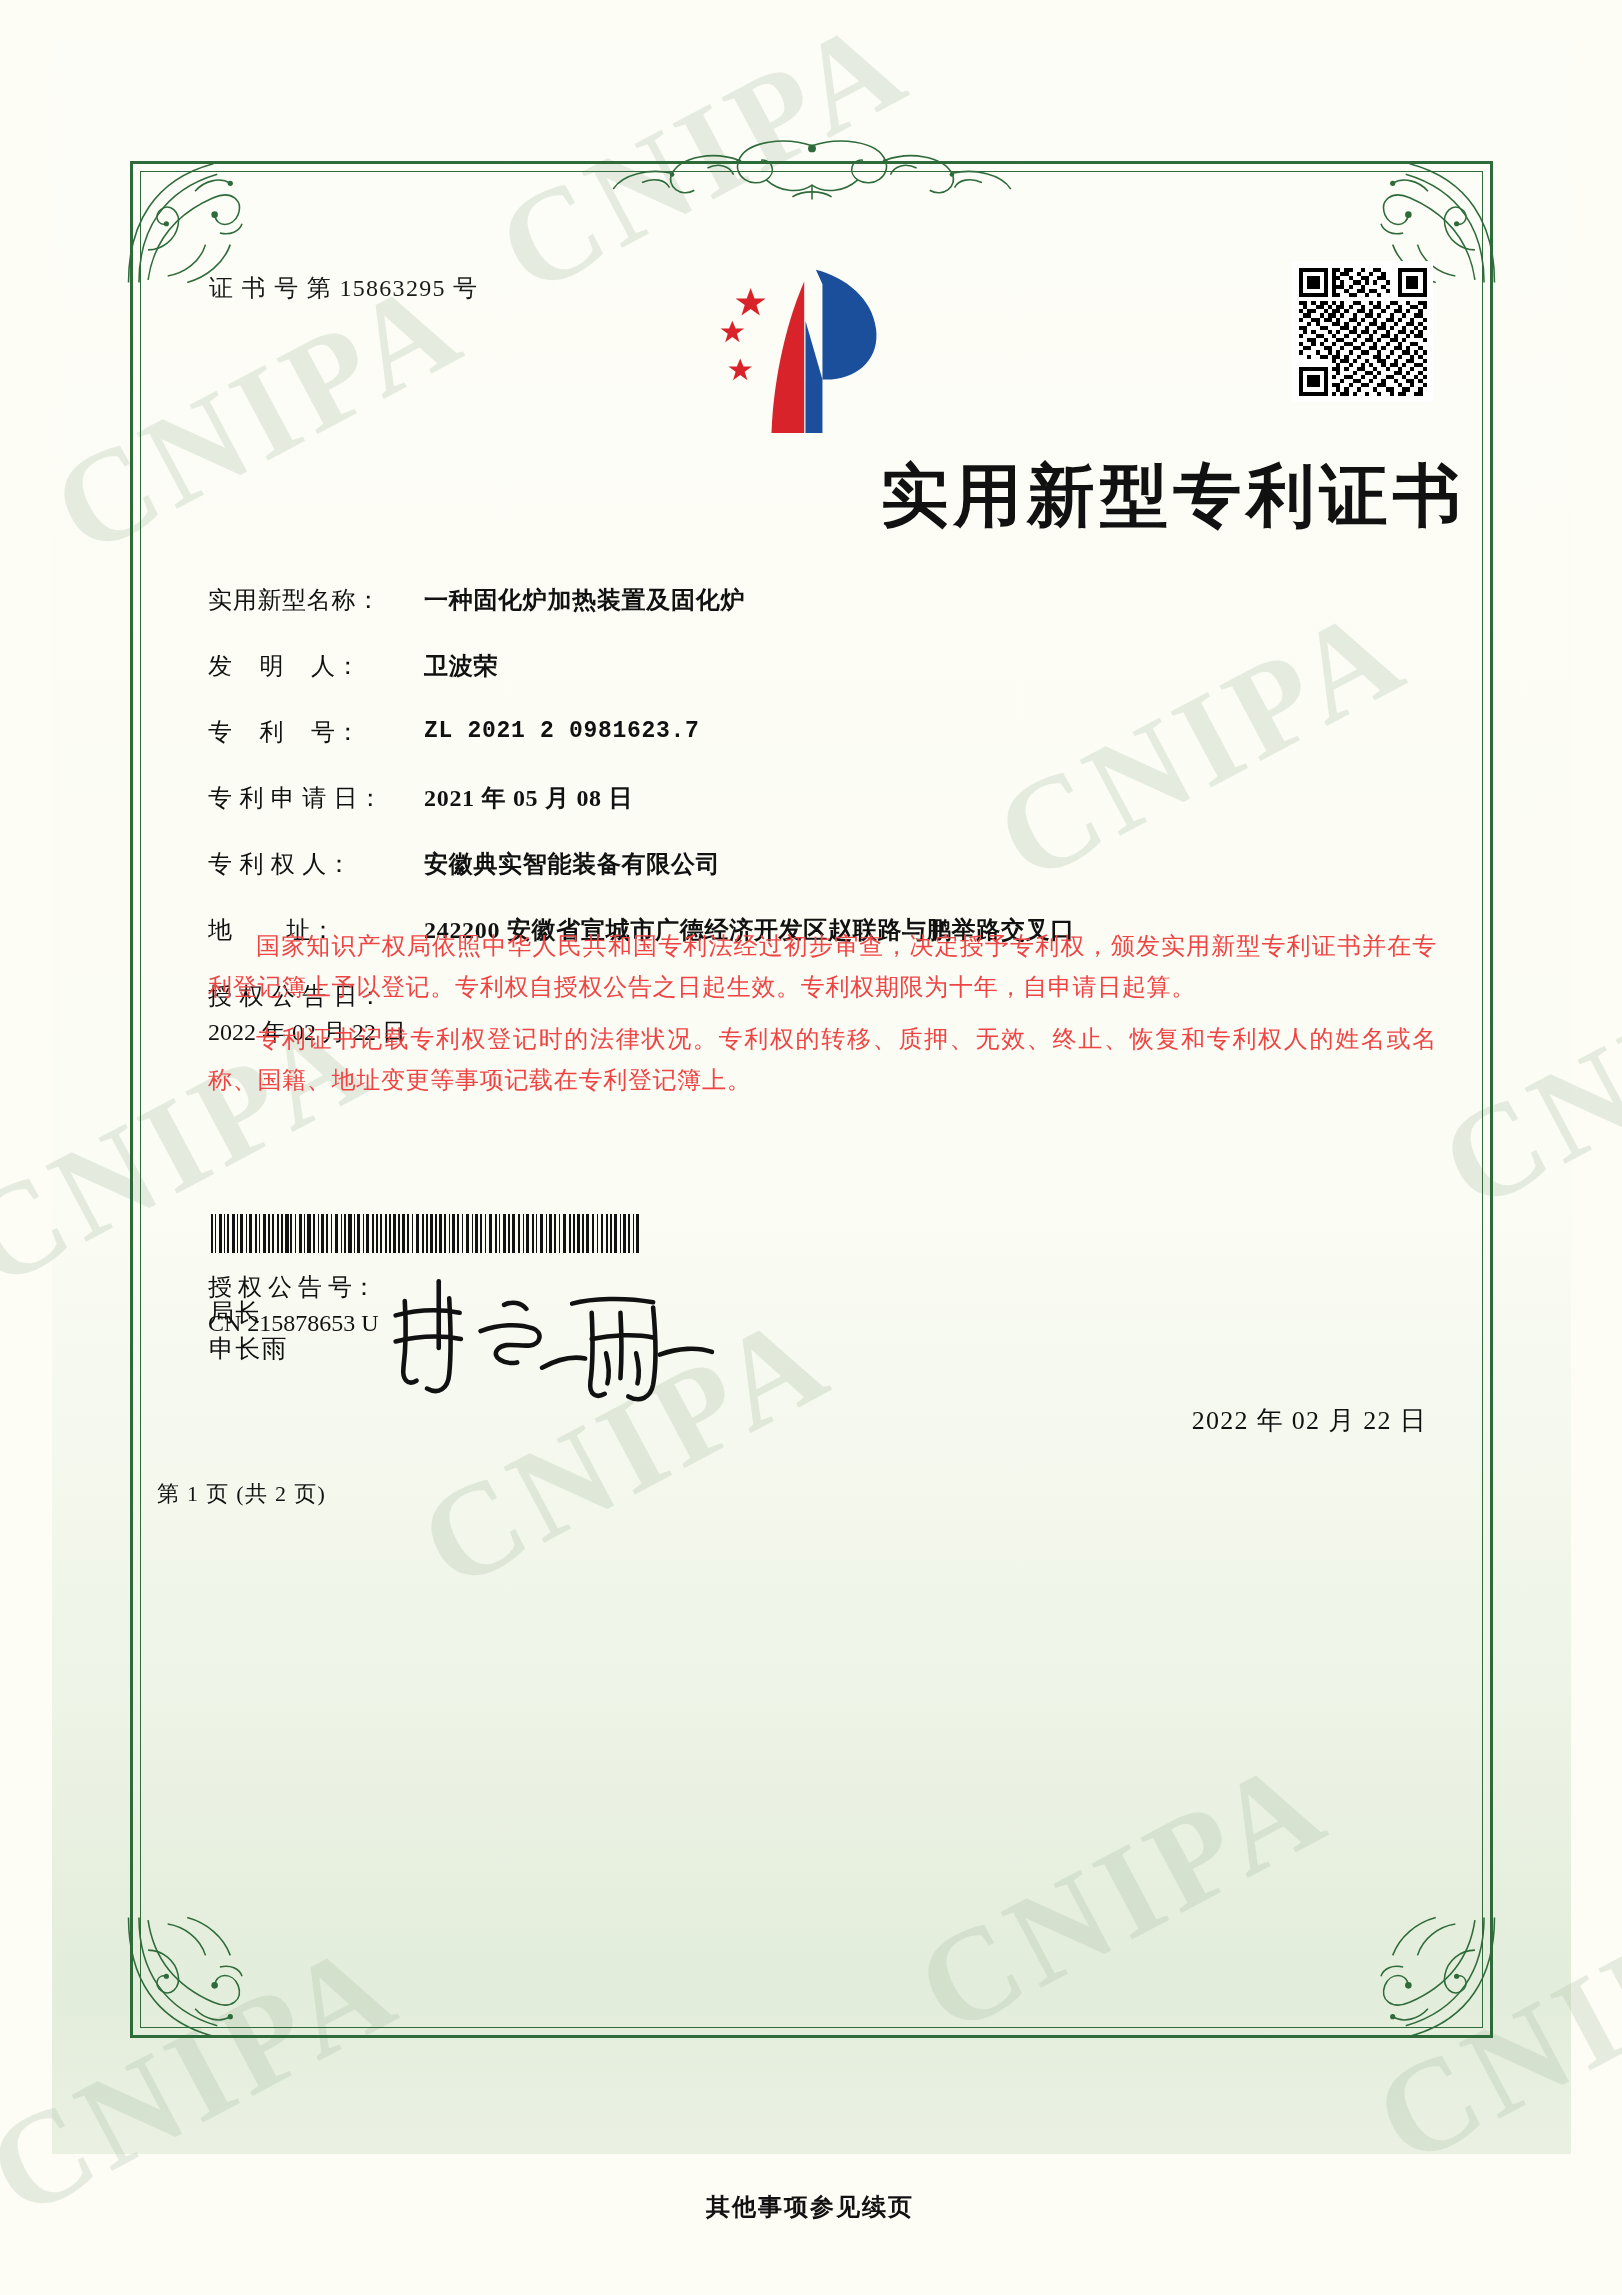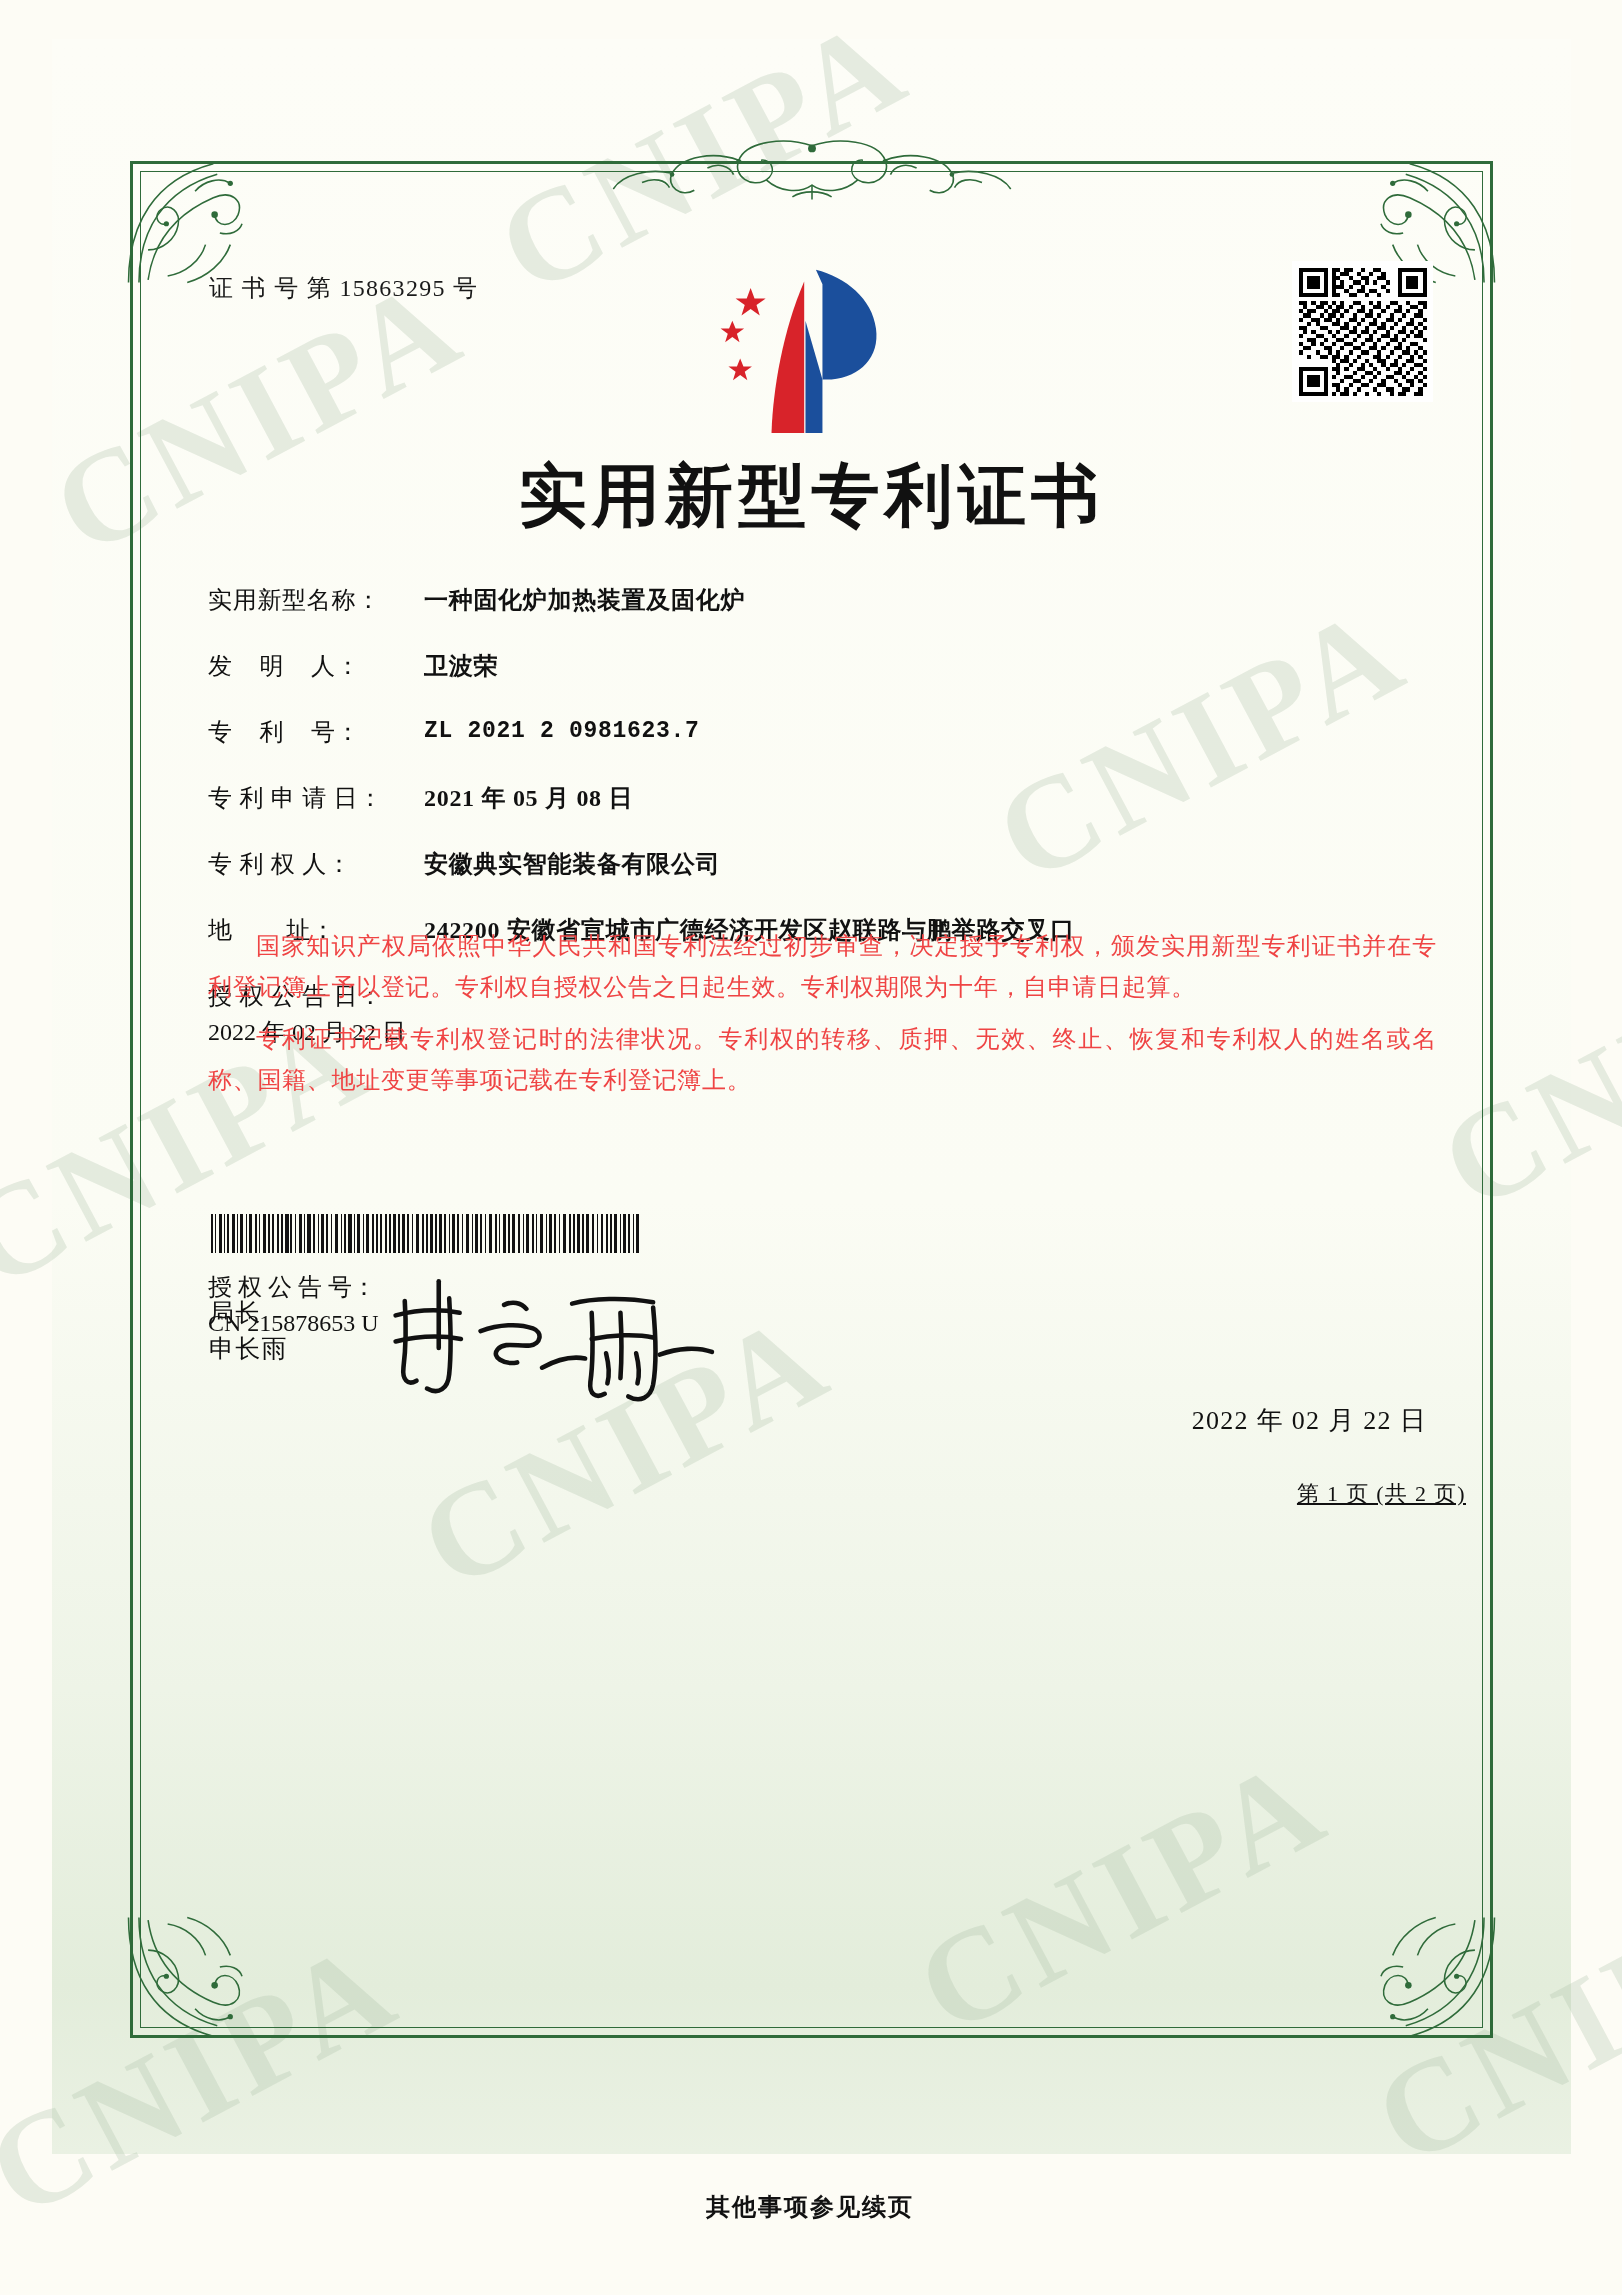--- a/index.html
+++ b/index.html
@@ -114,21 +114,21 @@
     transform: translateX(-50%);
     width: 222px;
     height: 196px;
   }
   .logo svg { width: 100%; height: 100%; display: block; }
 
   .cert-title {
     position: absolute;
     left: 0; right: 0;
     top: 255px;
-    text-align: center;
+    text-align: right;
     font-size: 68px;
     font-weight: bold;
     letter-spacing: 5.2px;
     color: #111;
     font-family: "DejaVu Serif", "Liberation Serif", serif;
   }
 
   .fields {
     position: absolute;
     left: 51px;
@@ -220,25 +220,24 @@
     top: 1207px;
     font-size: 26px;
     color: #111;
     letter-spacing: 1.3px;
   }
 
   .page-num {
     position: absolute;
     left: 0; right: 0;
     top: 1283px;
-    text-align: right;
+    text-align: left;
     font-size: 22px;
     color: #111;
     letter-spacing: 1.3px;
-    text-decoration: underline;
   }
 
   .footer-note {
     position: absolute;
     left: 0; right: 3px;
     bottom: 72px;
     text-align: center;
     font-size: 24px;
     font-weight: bold;
     color: #111;

